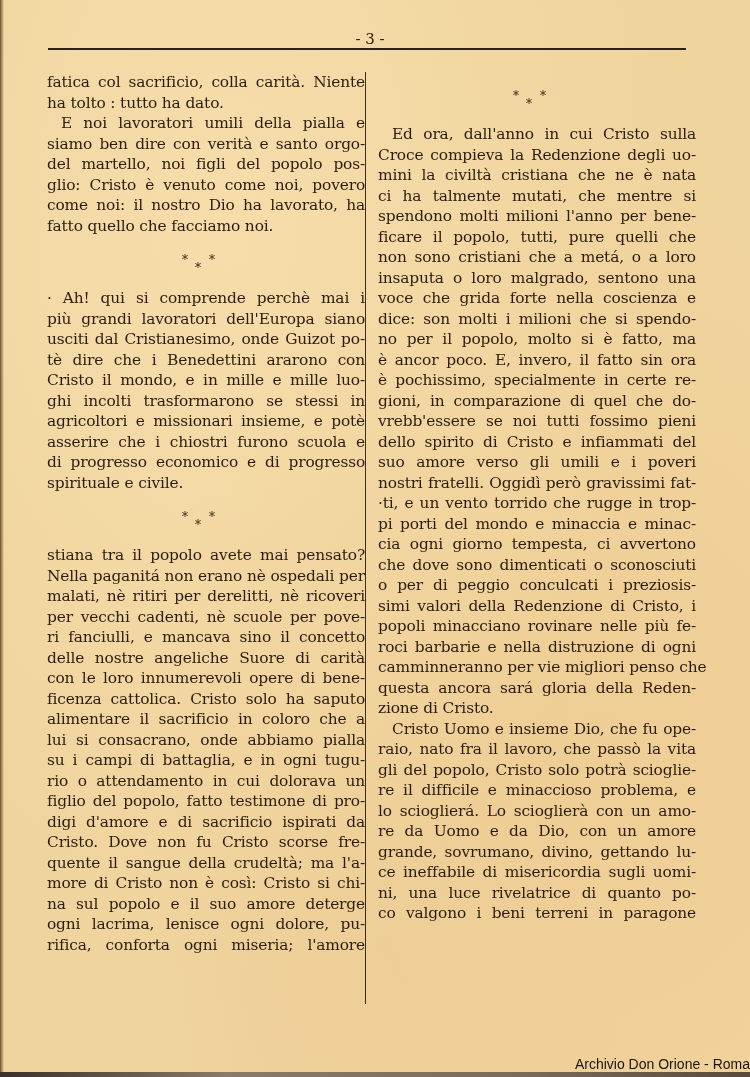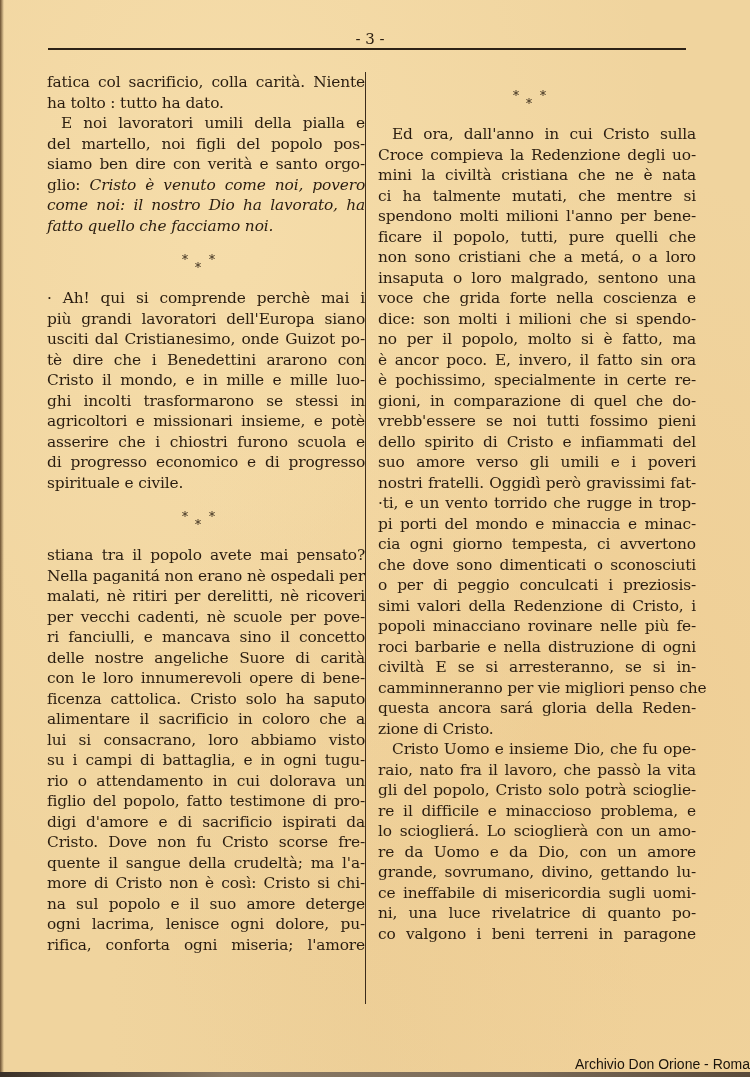--- a/index.html
+++ b/index.html
@@ -32,21 +32,21 @@
   }
   .col-left { left:47px; }
   .col-right { left:378px; }
   .column-divider {
     position:absolute; left:365px; top:72px; width:1px; height:932px;
     background:#3b2c1c;
   }
   .line { display:block; white-space:nowrap; text-align:justify; text-align-last:justify; height:20.5px; }
   .line.last { text-align-last:left; }
   .indent { padding-left:14px; }
-  .italic { font-style:italic; }
+  .italic { }
   .stars {
     height:52px; position:relative; font-size:12px; line-height:12px;
   }
   .stars span { position:absolute; }
   .footer {
     position:absolute; left:0; right:0; top:1056px; text-align:right;
     font-family:"Liberation Sans", sans-serif; font-size:14px; color:#1b140c;
   }
   .bottom-band {
     position:absolute; left:0; right:0; top:1072px; height:5px;
@@ -61,22 +61,22 @@
 <div class="page-number">- 3 -</div>
 <div class="header-rule"></div>
 
 <div class="column col-left">
   <div>
     <span class="line">fatica col sacrificio, colla carità. Niente</span>
     <span class="line last">ha tolto : tutto ha dato.</span>
   </div>
   <div>
     <span class="line indent">E noi lavoratori umili della pialla e</span>
+    <span class="line">siamo ben dire con verità e santo orgo-</span>
     <span class="line">del martello, noi figli del popolo pos-</span>
-    <span class="line">siamo ben dire con verità e santo orgo-</span>
     <span class="line"><span>glio: </span><span class="italic">Cristo è venuto come noi, povero</span></span>
     <span class="line italic">come noi: il nostro Dio ha lavorato, ha</span>
     <span class="line last italic">fatto quello che facciamo noi.</span>
   </div>
 
   <div class="stars">
     <span style="left:135px; top:18px;">*</span>
     <span style="left:162px; top:18px;">*</span>
     <span style="left:148px; top:26px;">*</span>
   </div>
@@ -103,21 +103,21 @@
   <div>
     <span class="line">stiana tra il popolo avete mai pensato?</span>
     <span class="line">Nella paganitá non erano nè ospedali per</span>
     <span class="line">malati, nè ritiri per derelitti, nè ricoveri</span>
     <span class="line">per vecchi cadenti, nè scuole per pove-</span>
     <span class="line">ri fanciulli, e mancava sino il concetto</span>
     <span class="line">delle nostre angeliche Suore di carità</span>
     <span class="line">con le loro innumerevoli opere di bene-</span>
     <span class="line">ficenza cattolica. Cristo solo ha saputo</span>
     <span class="line">alimentare il sacrificio in coloro che a</span>
-    <span class="line">lui si consacrano, loro abbiamo visto</span>
+    <span class="line">lui si consacrano, onde abbiamo pialla</span>
     <span class="line">su i campi di battaglia, e in ogni tugu-</span>
     <span class="line">rio o attendamento in cui dolorava un</span>
     <span class="line">figlio del popolo, fatto testimone di pro-</span>
     <span class="line">digi d'amore e di sacrificio ispirati da</span>
     <span class="line">Cristo. Dove non fu Cristo scorse fre-</span>
     <span class="line">quente il sangue della crudeltà; ma l'a-</span>
     <span class="line">more di Cristo non è così: Cristo si chi-</span>
     <span class="line">na sul popolo e il suo amore deterge</span>
     <span class="line">ogni lacrima, lenisce ogni dolore, pu-</span>
     <span class="line">rifica, conforta ogni miseria; l'amore</span>
@@ -154,21 +154,20 @@
     <span class="line">suo amore verso gli umili e i poveri</span>
     <span class="line">nostri fratelli. Oggidì però gravissimi fat-</span>
     <span class="line">·ti, e un vento torrido che rugge in trop-</span>
     <span class="line">pi porti del mondo e minaccia e minac-</span>
     <span class="line">cia ogni giorno tempesta, ci avvertono</span>
     <span class="line">che dove sono dimenticati o sconosciuti</span>
     <span class="line">o per di peggio conculcati i preziosis-</span>
     <span class="line">simi valori della Redenzione di Cristo, i</span>
     <span class="line">popoli minacciano rovinare nelle più fe-</span>
     <span class="line">roci barbarie e nella distruzione di ogni</span>
-    <span class="line">civiltà E se si arresteranno, se si in-</span>
     <span class="line">camminneranno per vie migliori penso che</span>
     <span class="line">questa ancora sará gloria della Reden-</span>
     <span class="line last">zione di Cristo.</span>
   </div>
 
   <div>
     <span class="line indent">Cristo Uomo e insieme Dio, che fu ope-</span>
     <span class="line">raio, nato fra il lavoro, che passò la vita</span>
     <span class="line">gli del popolo, Cristo solo potrà scioglie-</span>
     <span class="line">re il difficile e minaccioso problema, e</span>

